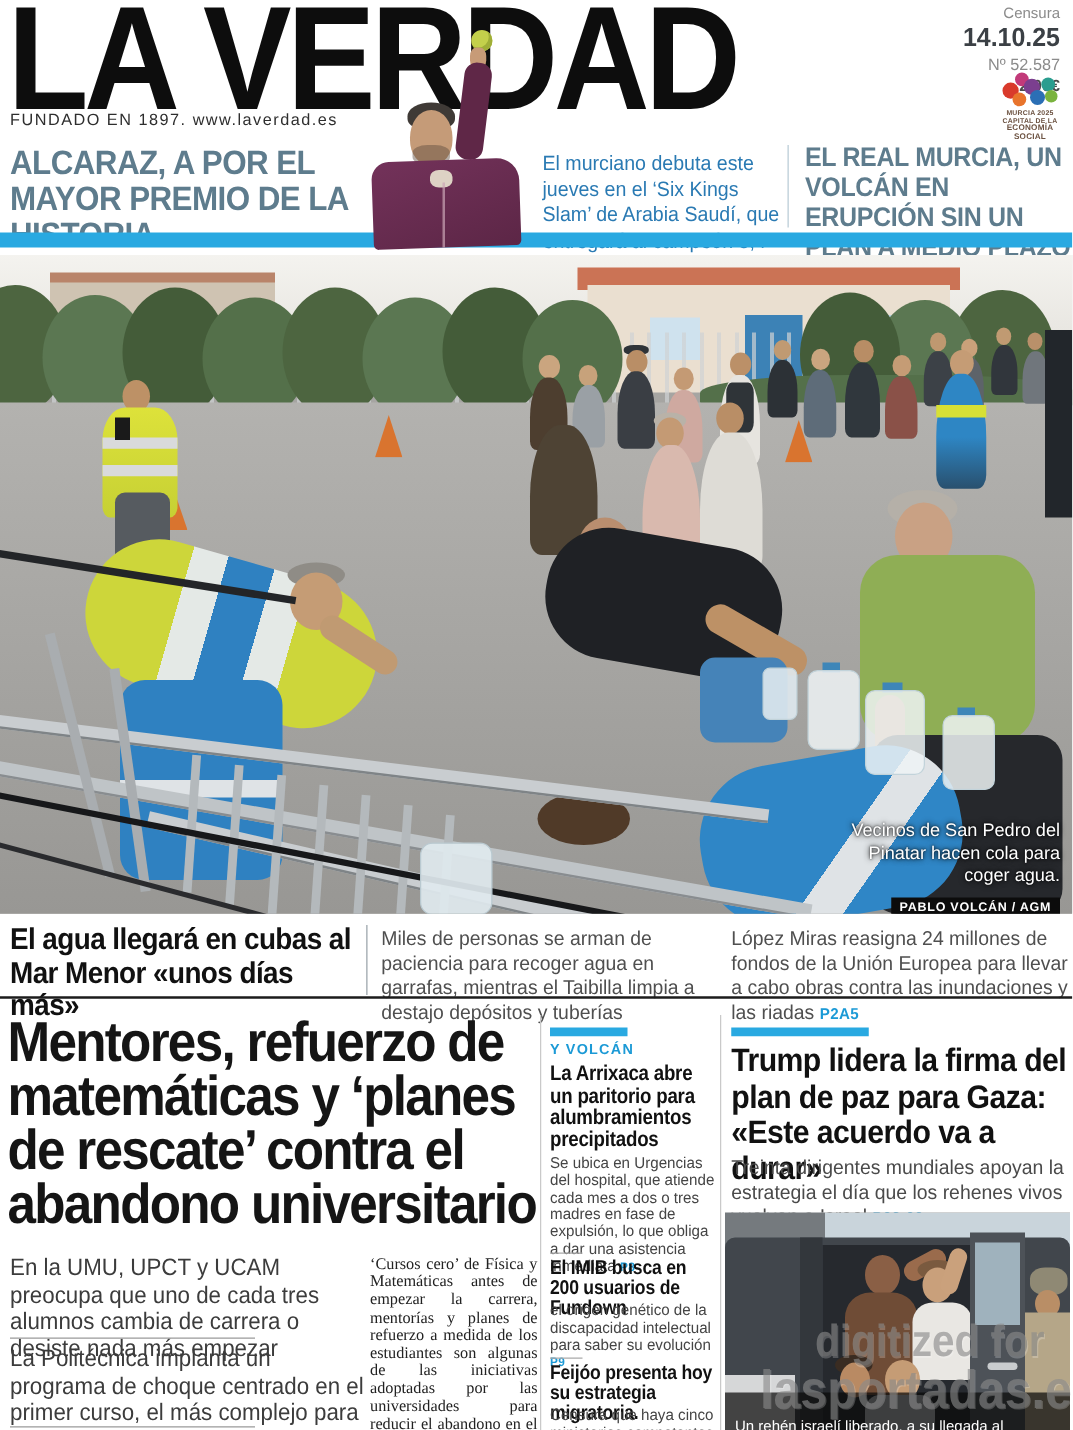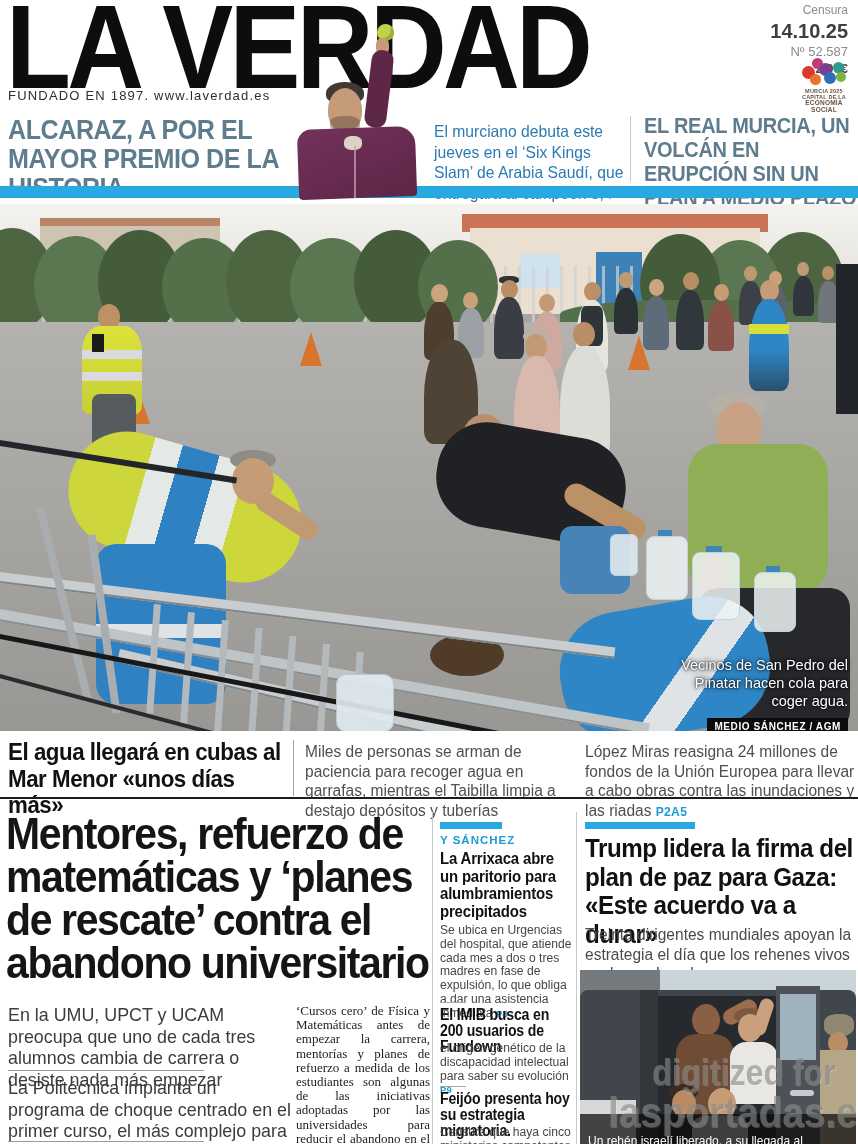--- a/index.html
+++ b/index.html
@@ -225,21 +225,21 @@
     <div class="abs" style="left:646px;top:332px;width:40px;height:62px;border-radius:8px;background:rgba(238,243,245,.85);border:1px solid #c2d3da;"></div>
     <div class="abs" style="left:706px;top:342px;width:16px;height:8px;background:#3e86b8;"></div>
     <div class="abs" style="left:692px;top:348px;width:46px;height:66px;border-radius:8px;background:rgba(238,243,245,.85);border:1px solid #c2d3da;"></div>
     <div class="abs" style="left:766px;top:362px;width:14px;height:8px;background:#3e86b8;"></div>
     <div class="abs" style="left:754px;top:368px;width:40px;height:58px;border-radius:8px;background:rgba(238,243,245,.85);border:1px solid #c2d3da;"></div>
     <div class="abs" style="left:610px;top:330px;width:26px;height:40px;border-radius:6px;background:rgba(223,233,238,.9);border:1px solid #c2d3da;"></div>
     <div class="abs" style="left:336px;top:470px;width:56px;height:56px;border-radius:10px;background:rgba(223,233,238,.92);border:1px solid #b9c9d0;"></div>
 
     <div class="abs cap" style="right:10px;top:452px;width:170px;">Vecinos de San Pedro del Pinatar hacen cola para coger agua.</div>
     <div class="abs" style="right:10px;top:512px;text-align:right;">
-      <span class="credit">MEDIO SÁNCHEZ / AGM</span>
+      <span class="credit">PABLO VOLCÁN / AGM</span>
     </div>
   </div>
 
   <div class="abs pr-head" style="left:8px;top:739px;width:306px;">El agua llegará en cubas al Mar Menor «unos días más»</div>
   <div class="abs" style="left:293px;top:740px;width:1px;height:56px;background:#9aa4aa;"></div>
   <div class="abs pr-txt" style="left:305px;top:742px;width:270px;">Miles de personas se arman de paciencia para recoger agua en garrafas, mientras el Taibilla limpia a destajo depósitos y tuberías</div>
   <div class="abs pr-txt" style="left:585px;top:742px;width:282px;">
     <span>López Miras reasigna 24 millones de fondos de la Unión Europea para llevar a cabo obras contra las inundaciones y las riadas</span>
     <span class="pref">P2A5</span>
   </div>
@@ -252,21 +252,21 @@
   <div class="abs thinrule" style="left:8px;top:1141px;width:196px;"></div>
   <div class="abs serifcol" style="left:296px;top:1004px;width:134px;">
     <span>‘Cursos cero’ de Física y Matemáticas antes de empezar la carrera, mentorías y planes de refuerzo a medida de los estudiantes son algunas de las iniciativas adoptadas por las universidades para reducir el abandono en el primer curso por la dificultad de las asignaturas.</span>
     
   </div>
 
   <div class="abs" style="left:432px;top:812px;width:1px;height:332px;background:#c9c9c9;"></div>
   <div class="abs" style="left:576px;top:812px;width:1px;height:332px;background:#c9c9c9;"></div>
 
   <div class="abs" style="left:440px;top:822px;width:62px;height:7px;background:#29a9e1;"></div>
-  <div class="abs also-label" style="left:440px;top:834px;">Y SÁNCHEZ</div>
+  <div class="abs also-label" style="left:440px;top:834px;">Y VOLCÁN</div>
   <div class="abs also-h" style="left:440px;top:850px;width:150px;font-size:17px;line-height:17.5px;">La Arrixaca abre un paritorio para alumbramientos precipitados</div>
   <div class="abs also-t" style="left:440px;top:924px;width:138px;">
     <span>Se ubica en Urgencias del hospital, que atiende cada mes a dos o tres madres en fase de expulsión, lo que obliga a dar una asistencia inmediata</span>
     <span class="pref">P8</span>
   </div>
   <div class="abs" style="left:440px;top:1002px;width:26px;height:1px;background:#aaa;"></div>
   <div class="abs also-h" style="left:440px;top:1007px;width:152px;">El IMIB busca en 200 usuarios de Fundown</div>
   <div class="abs also-t" style="left:440px;top:1042px;width:138px;">
     <span>el origen genético de la discapacidad intelectual para saber su evolución</span>
     <span class="pref">P9</span>

